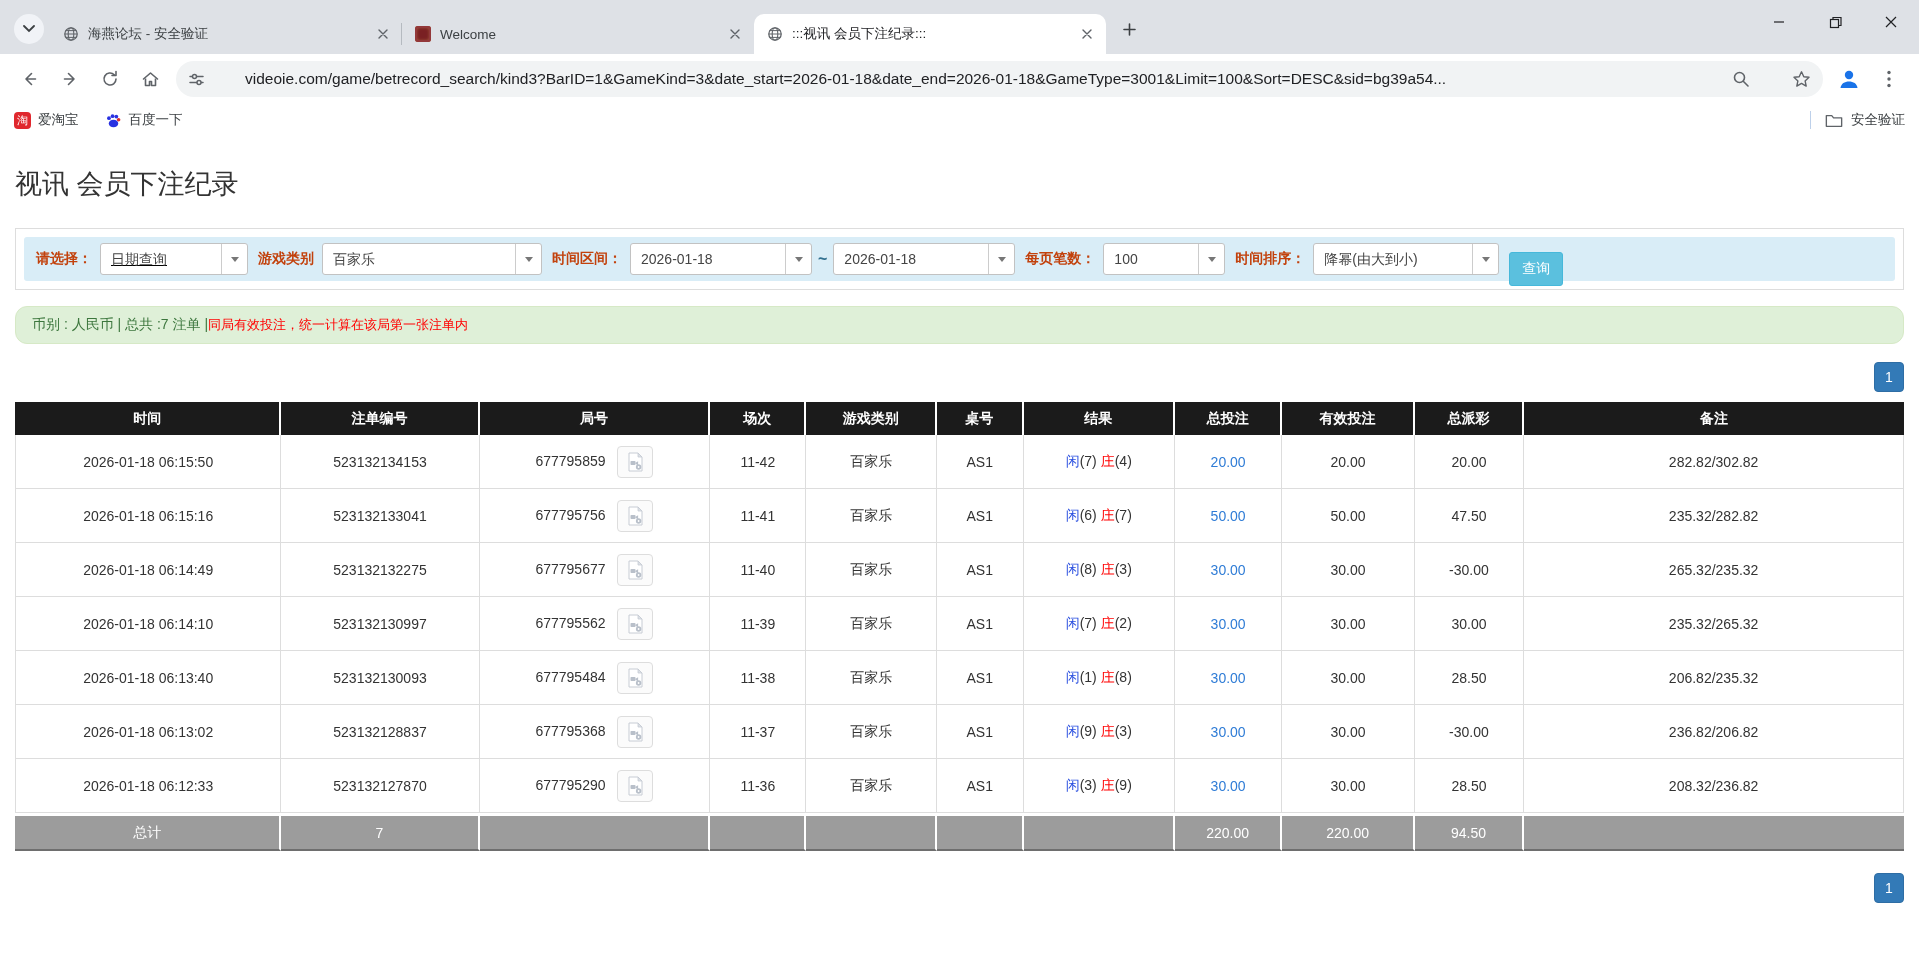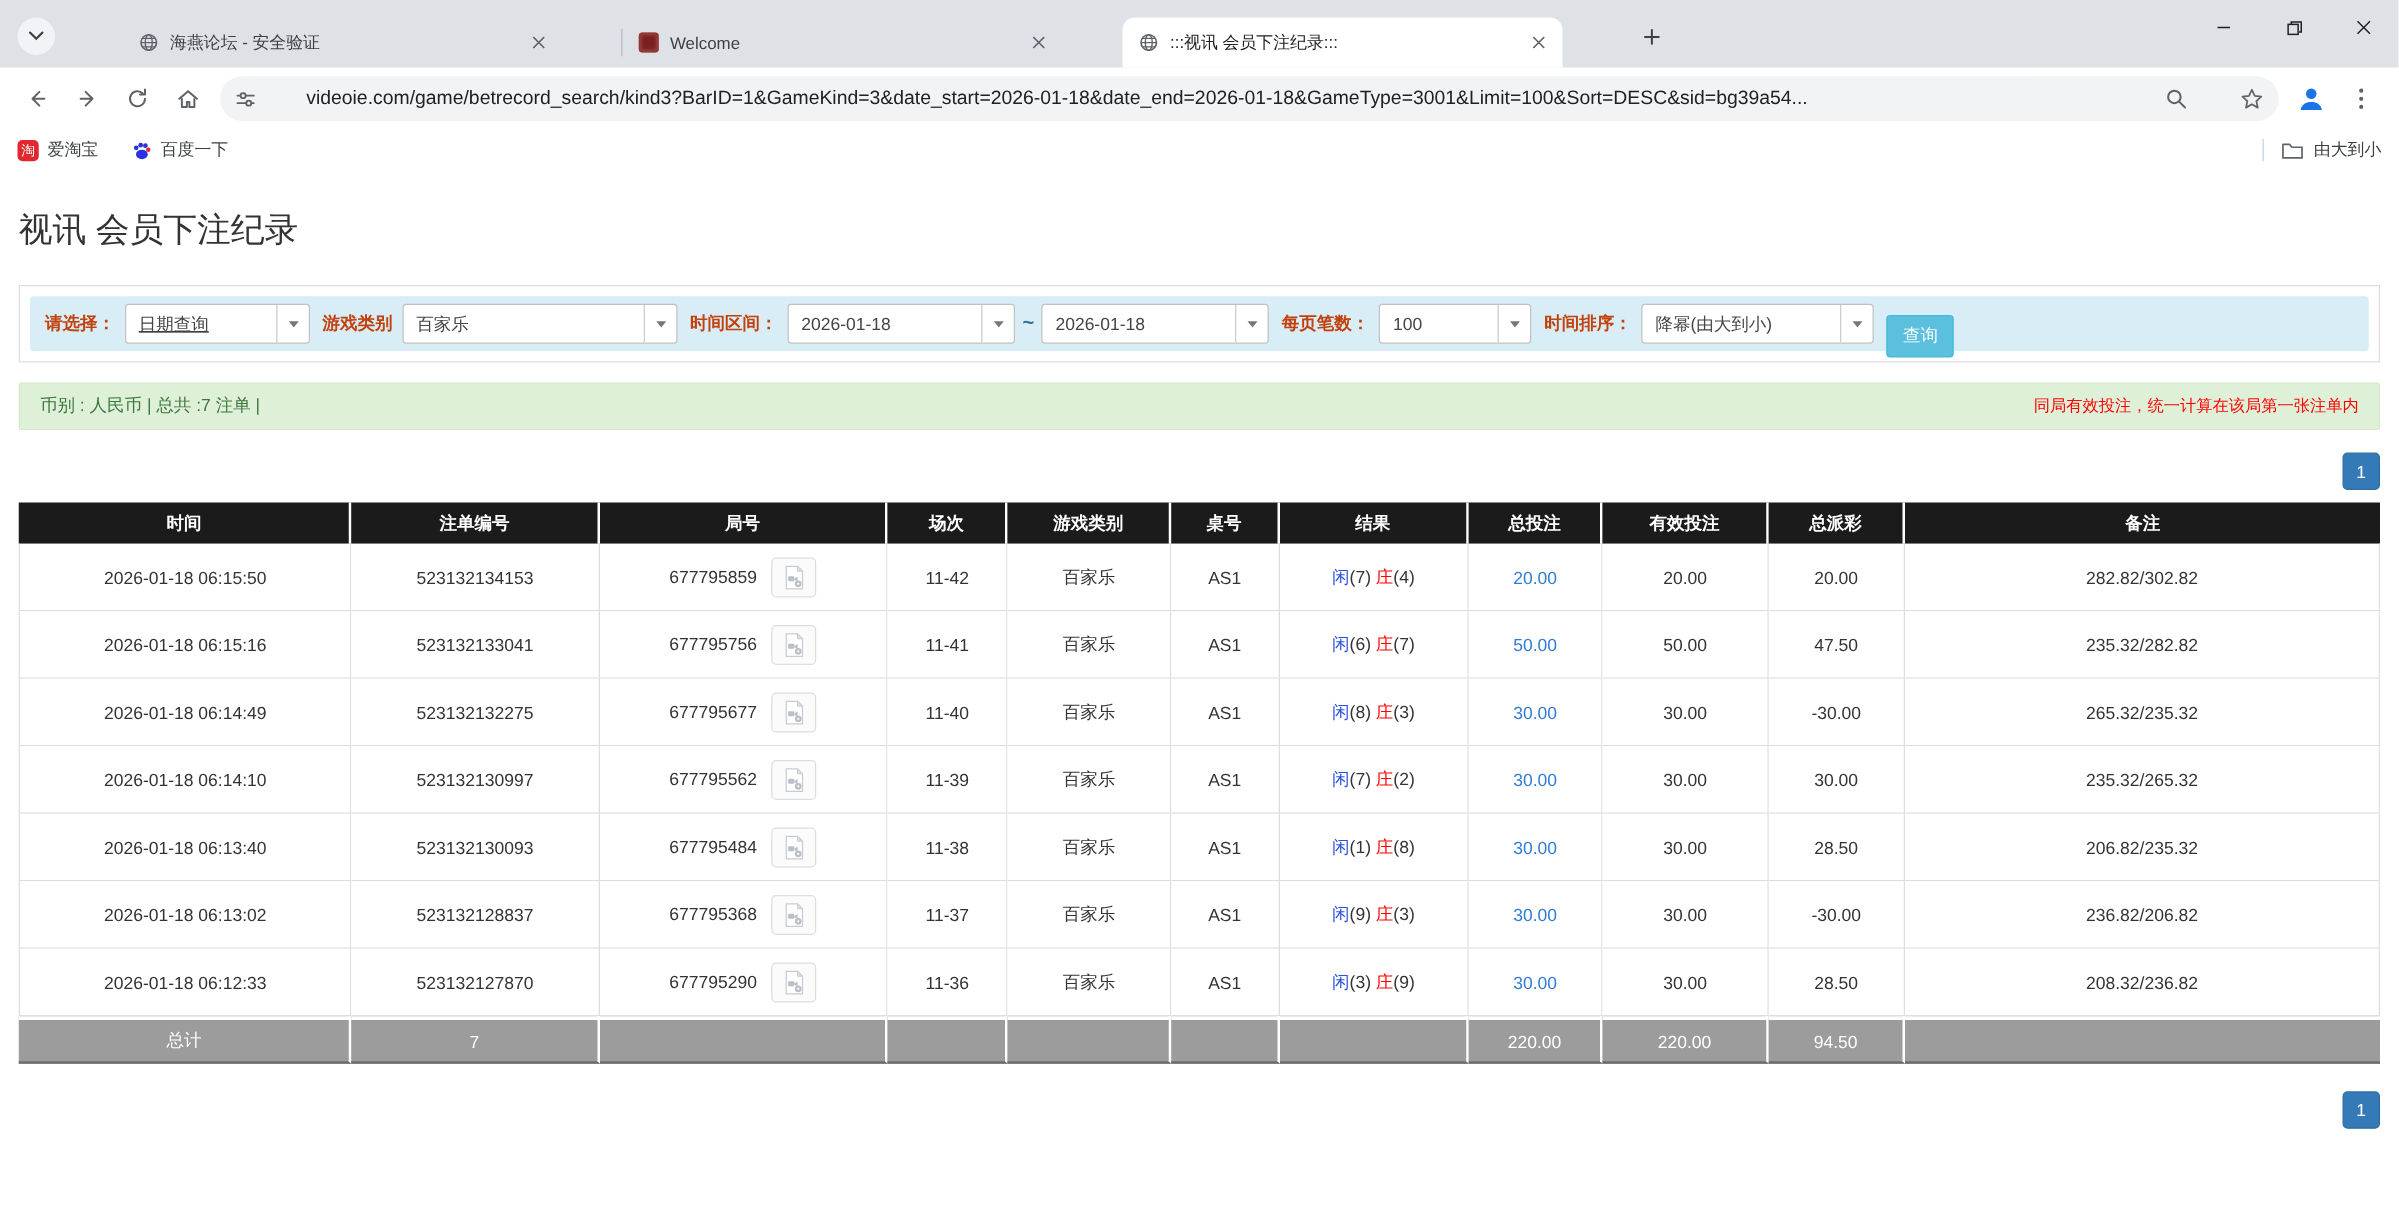--- a/index.html
+++ b/index.html
@@ -4,21 +4,21 @@
 <style>
   * { box-sizing: border-box; }
   html,body { margin:0; padding:0; }
   body {
     width:1919px; height:978px; overflow:hidden; background:#fff;
     font-family:"Liberation Sans","DejaVu Sans",sans-serif;
     -webkit-font-smoothing:antialiased;
   }
 
   
-  .tabstrip { height:54px; background:#dee1e6; display:flex; align-items:flex-end; padding:0 8px; position:relative;gap:48px; }
+  .tabstrip { height:54px; background:#dee1e6; display:flex; align-items:flex-end; padding:0 8px; position:relative; }
   .tab-search { width:30px; height:30px; border-radius:15px; background:#f1f3f7; display:flex; align-items:center; justify-content:center; margin:0 6px 10px 6px; cursor:pointer; }
   .tab { width:352px; height:40px; display:flex; align-items:center; padding:0 10px 0 12px; border-radius:10px 10px 0 0; color:#3c4043; font-size:13.5px; position:relative; }
   .tab.inactive { background:transparent; }
   .tab.inactive + .tab.inactive::before { content:""; position:absolute; left:-1px; top:9px; height:22px; width:1px; background:#9aa0a6; opacity:.6; }
   .tab.active { background:#fff; color:#202124; }
   .tab .favicon { width:17px; height:17px; margin-right:9px; flex:0 0 auto; display:flex; align-items:center; justify-content:center; }
   .tab .t-title { flex:1; white-space:nowrap; overflow:hidden; text-overflow:ellipsis; }
   .tab .t-close { width:18px; height:18px; border-radius:9px; display:flex; align-items:center; justify-content:center; margin-left:8px; cursor:pointer; }
   .newtab-btn { width:30px; height:30px; margin:0 0 10px 8px; border-radius:15px; display:flex; align-items:center; justify-content:center; cursor:pointer; }
   .win-controls { position:absolute; right:0; top:0; height:44px; display:flex; }
@@ -47,21 +47,21 @@
   .filter-wrap { border:1px solid #ddd; padding:8px; }
   .filter-bar { background:#d9edf7; border-radius:3px; height:44px; display:flex; align-items:center; padding:0 12px; }
   .f-label { color:#c2410c; font-weight:bold; font-size:14px; margin:0 8px 0 10px; white-space:nowrap; }
   .f-select { background:#fff; border:1px solid #c2c2c2; border-radius:3px; height:32px; display:flex; align-items:stretch; cursor:pointer; }
   .f-select .val { padding:0 10px; line-height:30px; font-size:14px; color:#444; flex:1; white-space:nowrap; }
   .f-select .arrow { width:26px; border-left:1px solid #ccc; display:flex; align-items:center; justify-content:center; }
   .caret { width:0; height:0; border-left:4px solid transparent; border-right:4px solid transparent; border-top:5px solid #777; }
   .tilde { color:#31708f; font-weight:bold; margin:0 6px; }
   .search-btn { background:#5bc0de; color:#fff; border:1px solid #46b8da; border-radius:3px; height:34px; padding:0 12px; font-size:14px; margin-left:10px; cursor:pointer;margin-top:20px; }
 
-  .summary-bar { margin-top:16px; background:#dff0d8; border:1px solid #d6e9c6; height:38px; display:flex; align-items:center; justify-content:space-between; padding:0 16px; border-radius:2px; }
+  .summary-bar { margin-top:16px; background:#dff0d8; border:1px solid #d6e9c6; height:38px; display:flex; align-items:center; padding:0 16px; border-radius:12px; }
   .summary-left { color:#3c763d; font-size:14px; }
   .summary-right { color:#f00; font-size:13px; }
 
   .pag-row { display:flex; justify-content:flex-end; margin:18px 0 10px 0; }
   .pag-row.bottom { margin:22px 0 0 0; }
   .page-btn { min-width:30px; height:30px; background:#337ab7; border:1px solid #2e6da4; border-radius:4px; color:#fff; font-size:14px; display:flex; align-items:center; justify-content:center; cursor:pointer; }
 
   table.bets { width:100%; border-collapse:separate; border-spacing:0; table-layout:fixed; }
   table.bets th { background:#1b1b1b; color:#fff; font-size:14px; font-weight:bold; height:33px; border-right:2px solid #fff; text-align:center; padding:0 4px;margin-left:36px; }
   table.bets th:last-child { border-right:none; }
@@ -243,21 +243,21 @@
     <span>百度一下</span>
   </div>
   <div class="bm-spacer"></div>
   <div class="bm-divider"></div>
   <div class="bm-all">
     <span class="bm-ic">
       <svg width="18" height="15" viewBox="0 0 20 16">
           <path d="M1.5 2.5h6l2 2.5h9v9.5h-17z" fill="none" stroke="#5f6368" stroke-width="1.5" stroke-linejoin="round"></path>
         </svg>
     </span>
-    <span>由大到小</span>
+    <span>安全验证</span>
   </div>
 </div>
 
 <div class="content">
   <h1 class="page-title">视讯 会员下注纪录</h1>
 
   <div class="filter-wrap">
     <div class="filter-bar">
       <span class="f-label" style="margin-left:0;">请选择：</span>
       <div class="f-select" style="width:148px;text-decoration:underline;">

